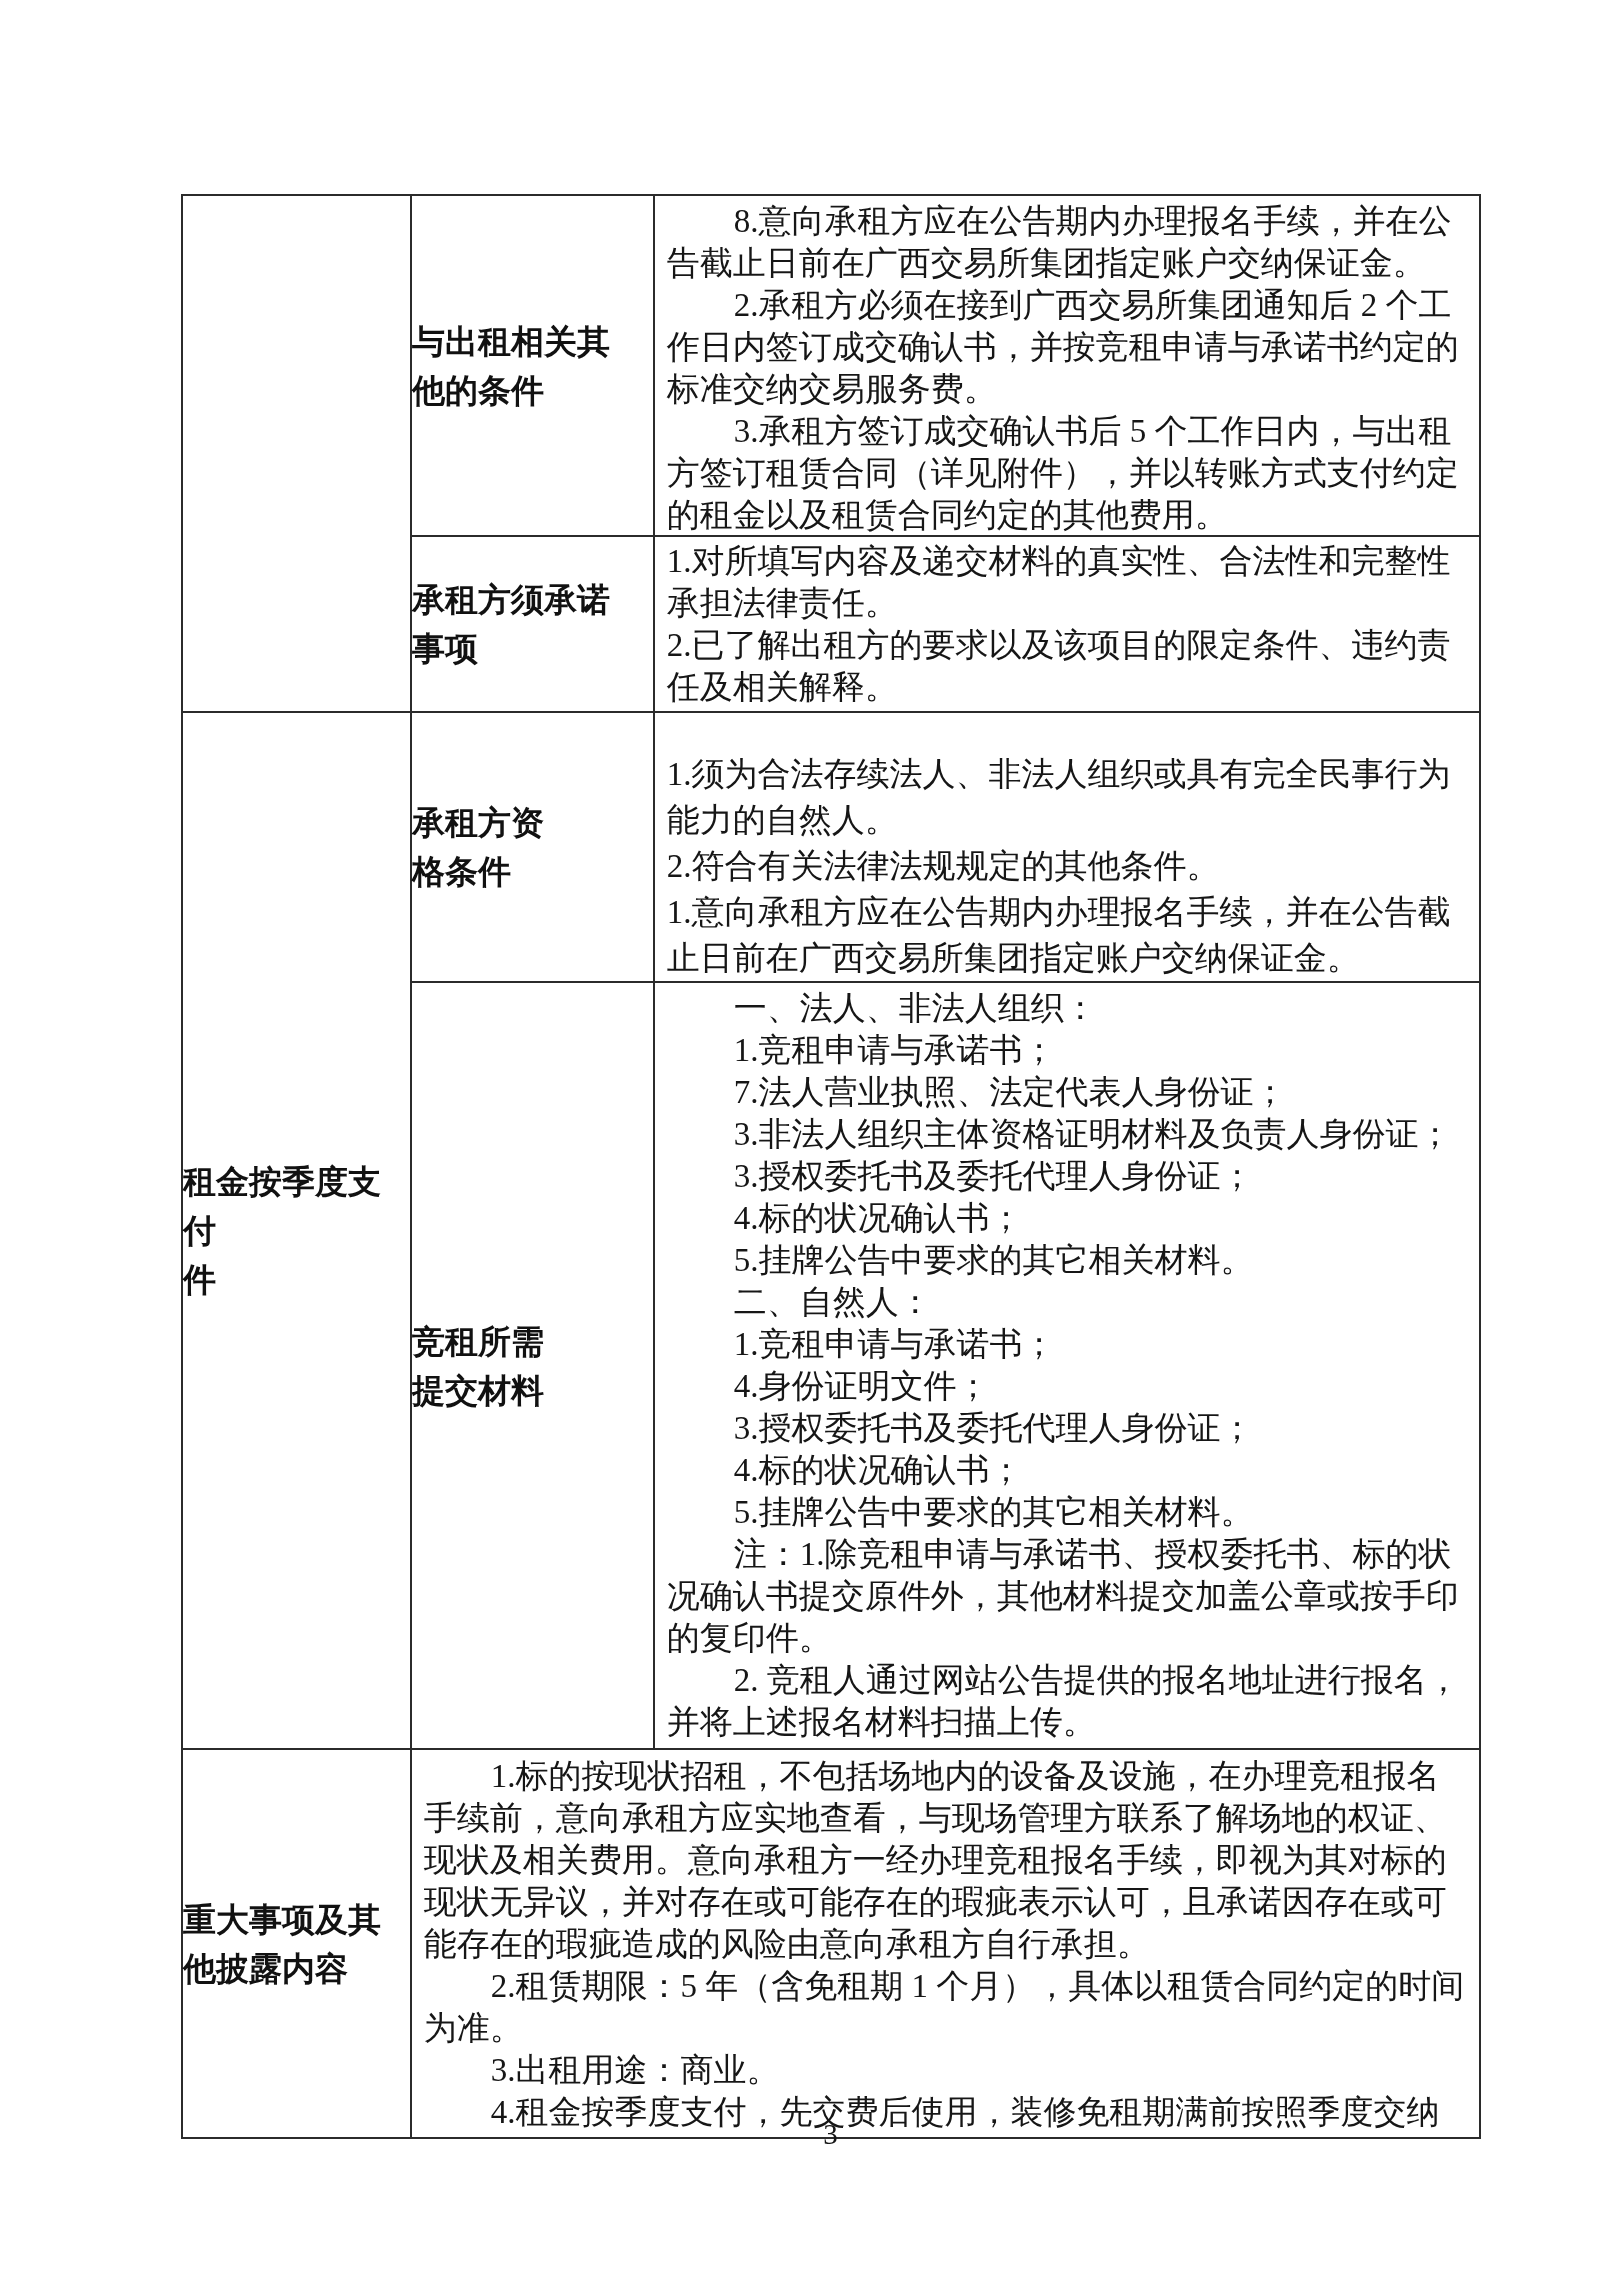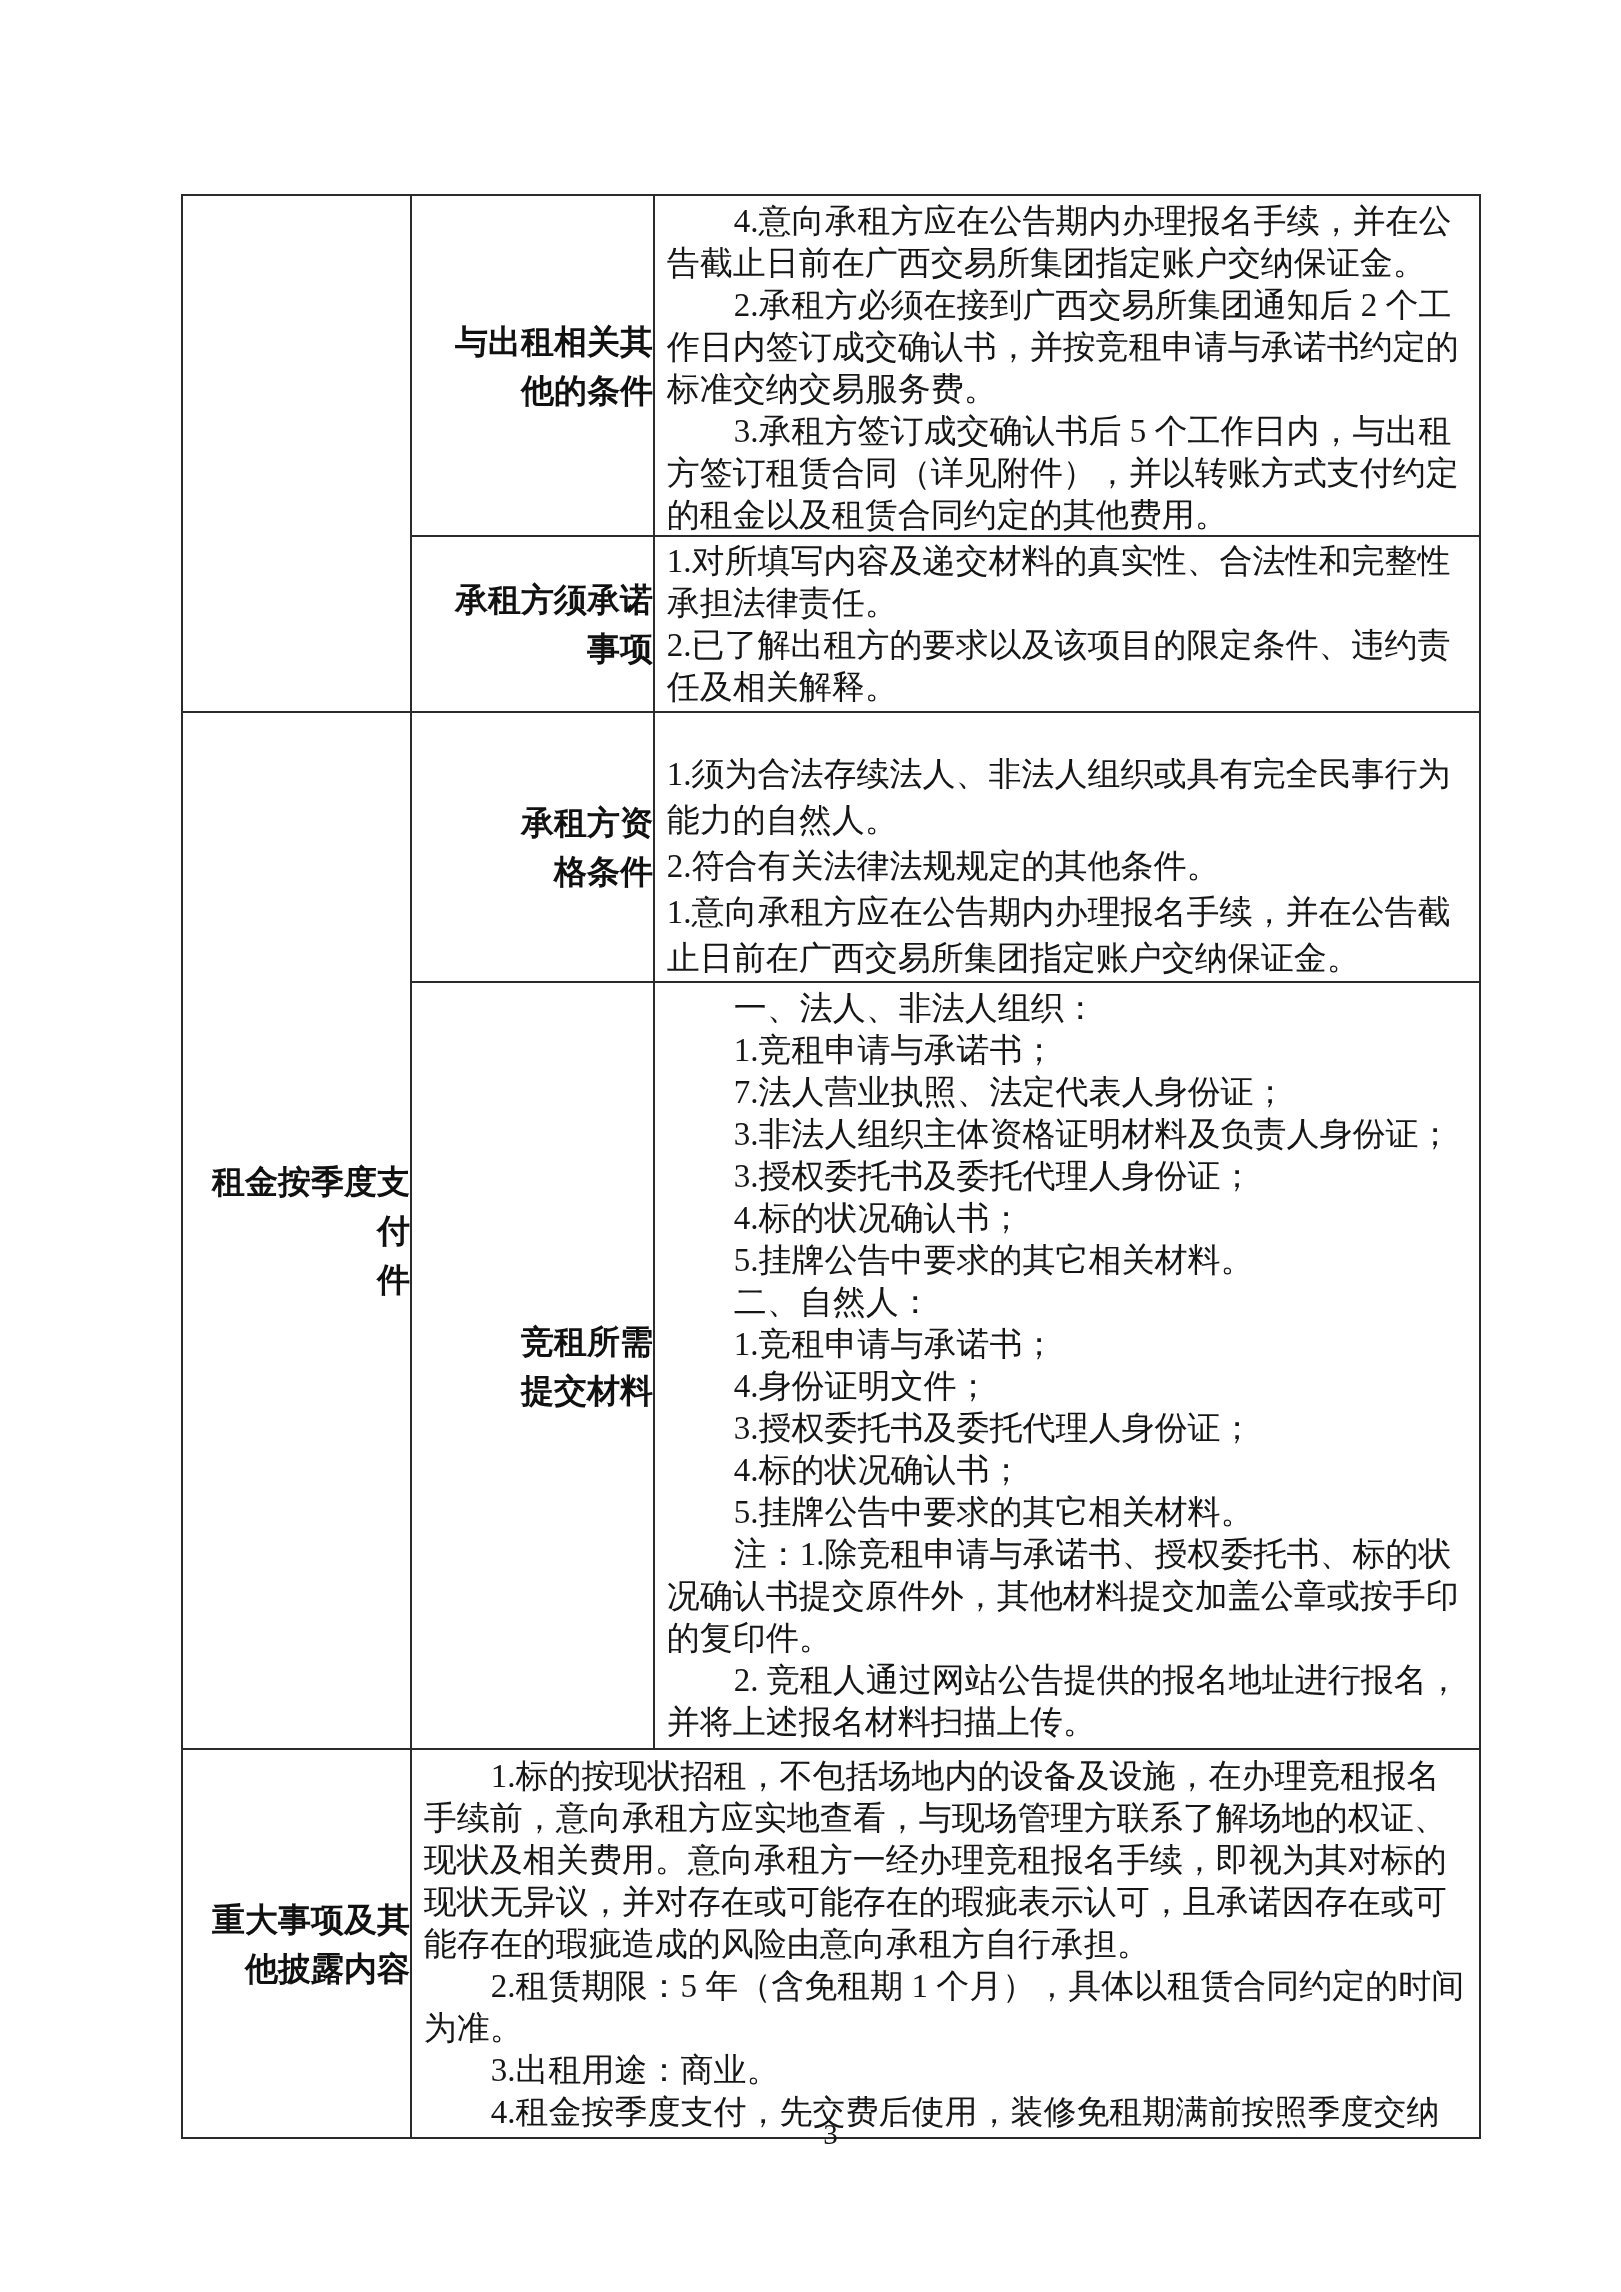--- a/index.html
+++ b/index.html
@@ -25,21 +25,21 @@
   table.doc-table td {
     border: 2px solid #2b2b2b;
     padding: 0;
     vertical-align: middle;
   }
   td.hdr {
     font-family: "Liberation Sans", "DejaVu Sans", sans-serif;
     font-weight: bold;
     font-size: 33px;
     line-height: 49px;
-    text-align: right;
+    text-align: left;
     white-space: pre-line;
     color: #111111;
   }
   td.body-cell {
     vertical-align: top;
   }
   .clip {
     overflow: hidden;
     padding: 0 11.8px;
     font-size: 33px;
@@ -73,21 +73,21 @@
     <col style="width:243px">
     <col style="width:826px">
   </colgroup>
   <tbody>
       <tr>
     <td rowspan="2"></td>
     <td class="hdr" style="height:339px">与出租相关其
 他的条件</td>
     <td class="body-cell">
       <div class="clip lh43" style="height:333px; padding-top:2px">
-        <p class="p-indent">4.意向承租方应在公告期内办理报名手续，并在公告截止日前在广西交易所集团指定账户交纳保证金。</p>
+        <p class="p-indent">8.意向承租方应在公告期内办理报名手续，并在公告截止日前在广西交易所集团指定账户交纳保证金。</p>
         <p class="p-indent">2.承租方必须在接到广西交易所集团通知后 2 个工作日内签订成交确认书，并按竞租申请与承诺书约定的标准交纳交易服务费。</p>
         <p class="p-indent">3.承租方签订成交确认书后 5 个工作日内，与出租方签订租赁合同（详见附件），并以转账方式支付约定的租金以及租赁合同约定的其他费用。</p>
       </div>
     </td>
   </tr>
   <tr>
     <td class="hdr" style="height:174px">承租方须承诺
 事项</td>
     <td class="body-cell">
       <div class="clip lh43" style="height:169px; padding-top:1px">

